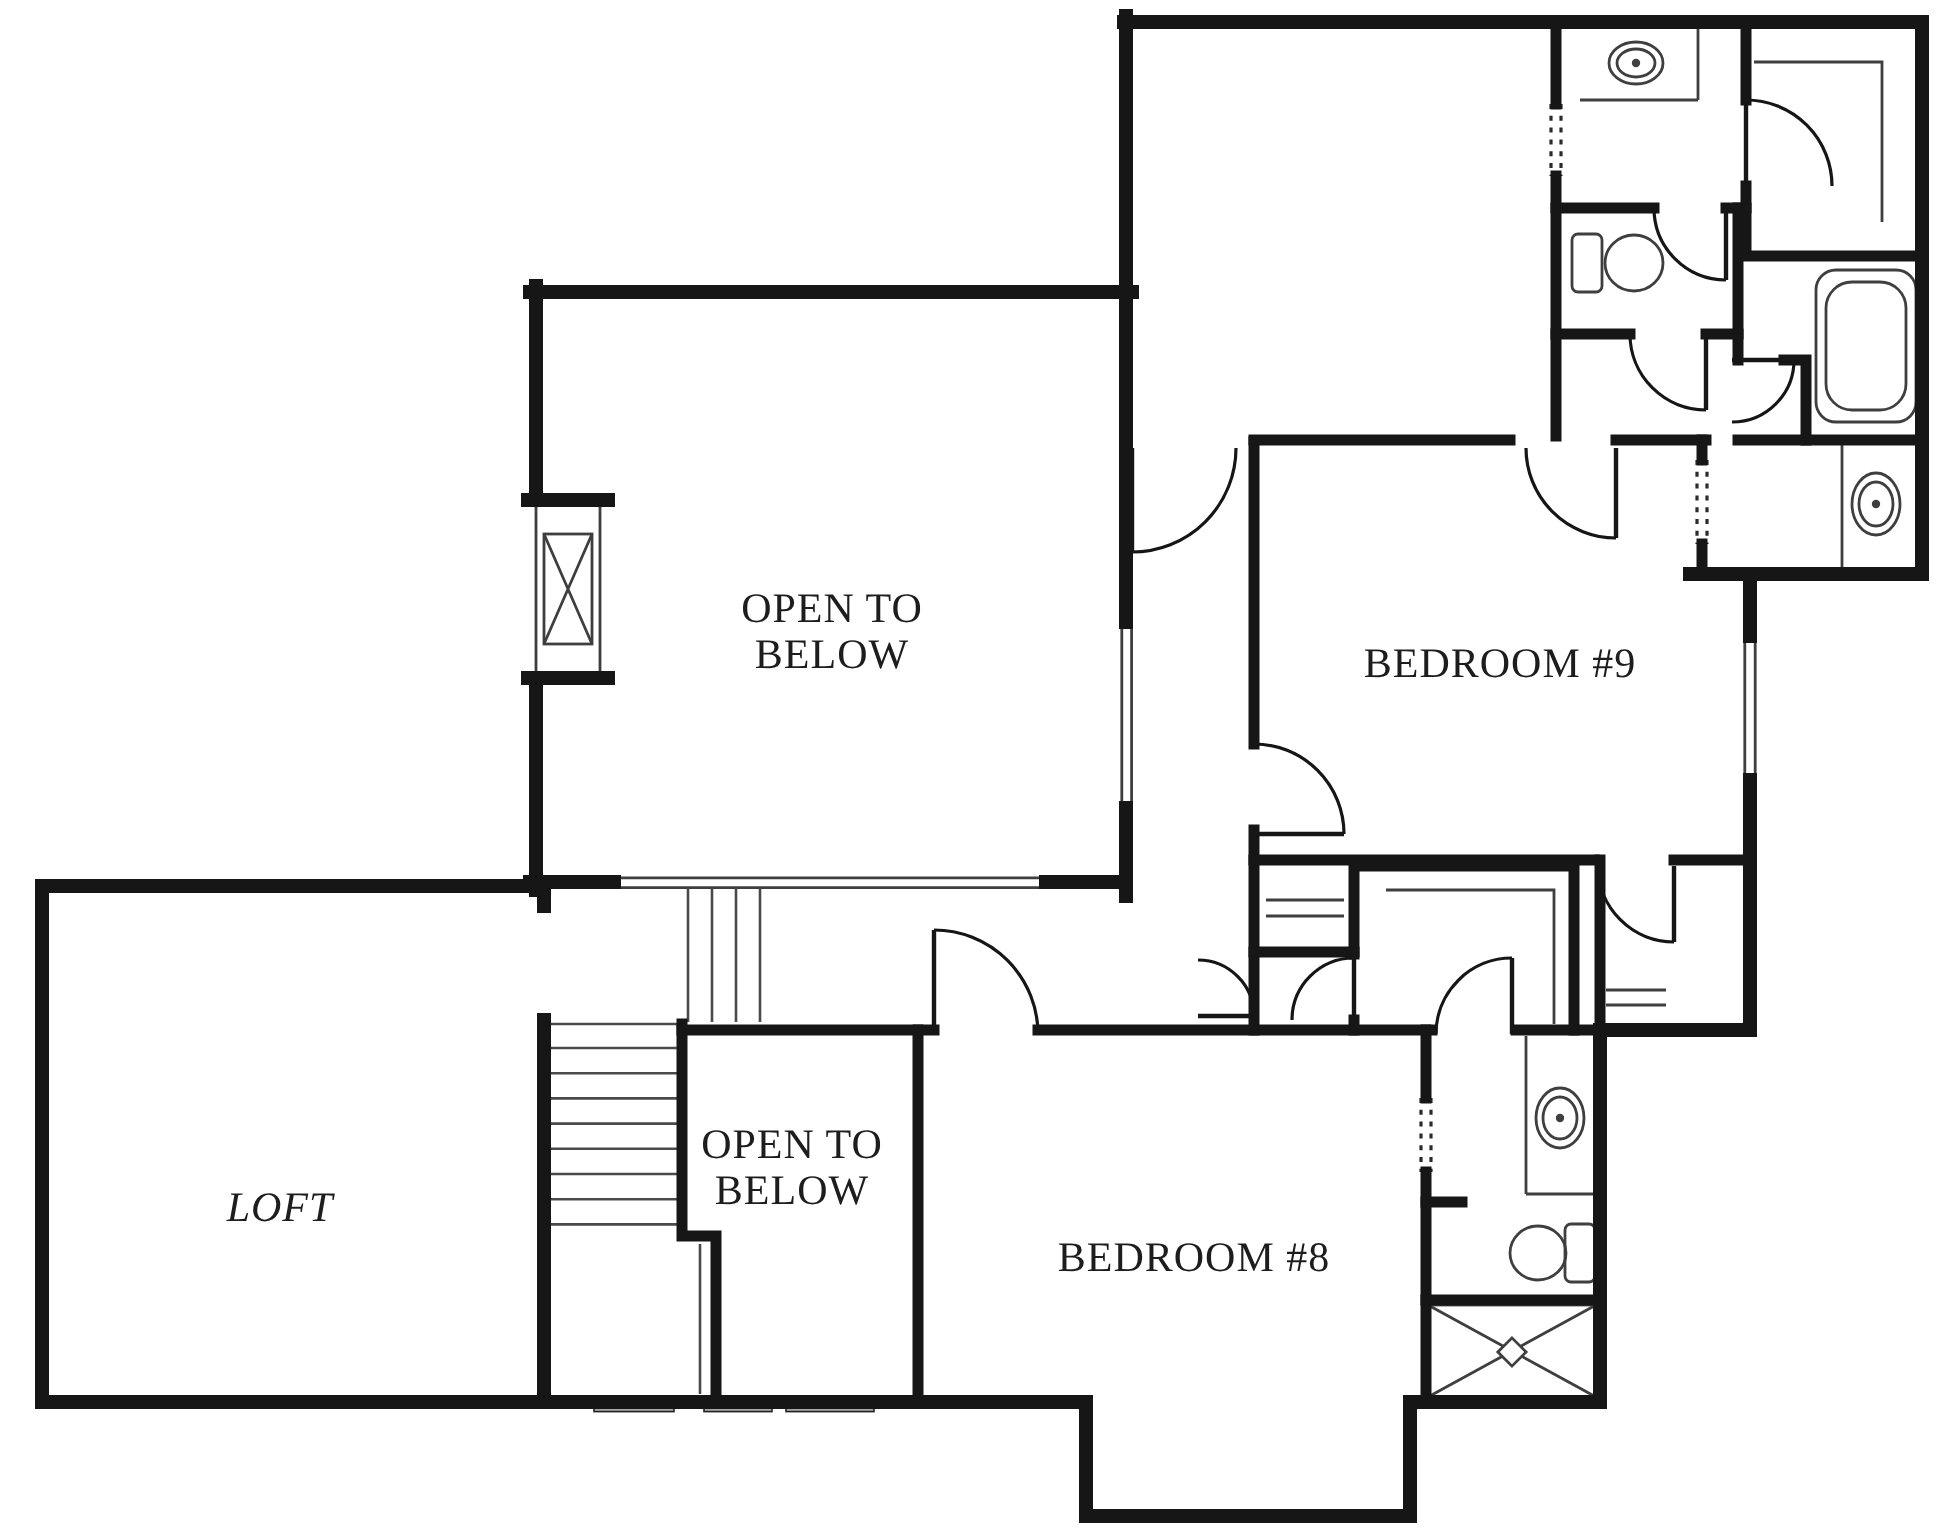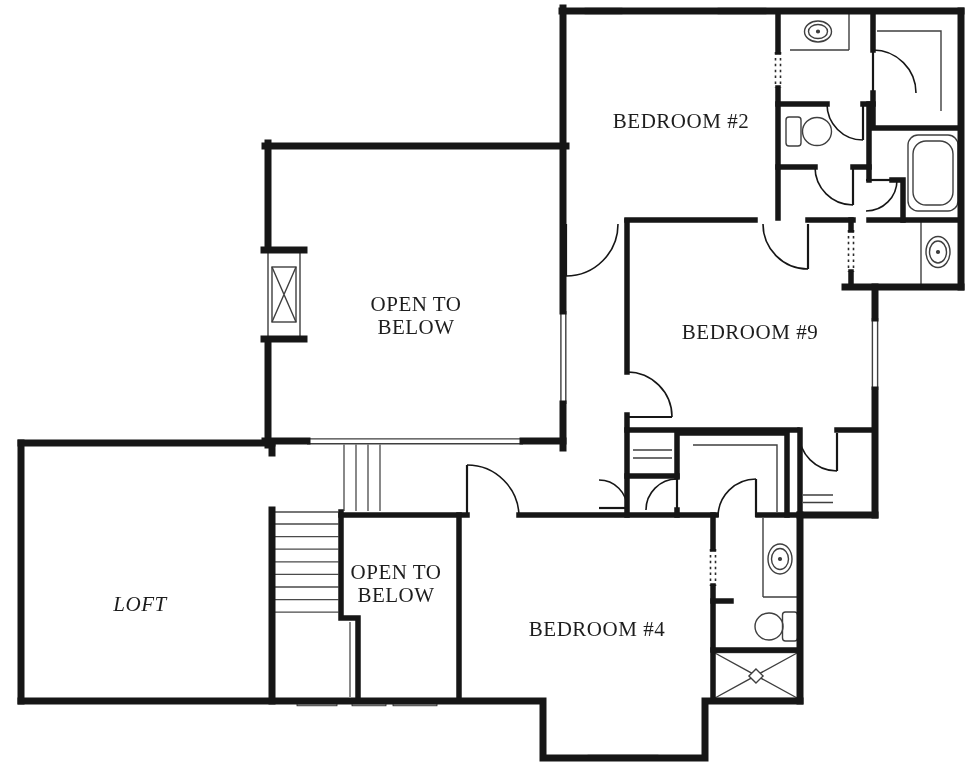--- a/index.html
+++ b/index.html
@@ -187,25 +187,24 @@
       <path d="M21,443 H272"></path>
       <path d="M272,443 V453 M272,510 V701"></path>
       <path d="M268,143 V247 M268,342 V445"></path>
       <path d="M265,146 H566"></path>
       <path d="M563,8 V311 M563,404 V448"></path>
       <path d="M265,441 H307 M523,441 H563"></path>
       <path d="M264,250 H304 M264,339 H304"></path>
     </g>
   </svg>
 
-  <div class="lbl" style="left:681px;top:121px;">BEDROOM #2</div>
 
   <div class="lbl" style="left:750px;top:332px;">BEDROOM #9</div>
 
-  <div class="lbl" style="left:597px;top:629px;">BEDROOM #4</div>
+  <div class="lbl" style="left:597px;top:629px;">BEDROOM #8</div>
 
   <div class="lbl" style="left:416px;top:316px;">
     <div>OPEN TO</div>
     <div>BELOW</div>
   </div>
 
   <div class="lbl" style="left:396px;top:584px;">
     <div>OPEN TO</div>
     <div>BELOW</div>
   </div>

